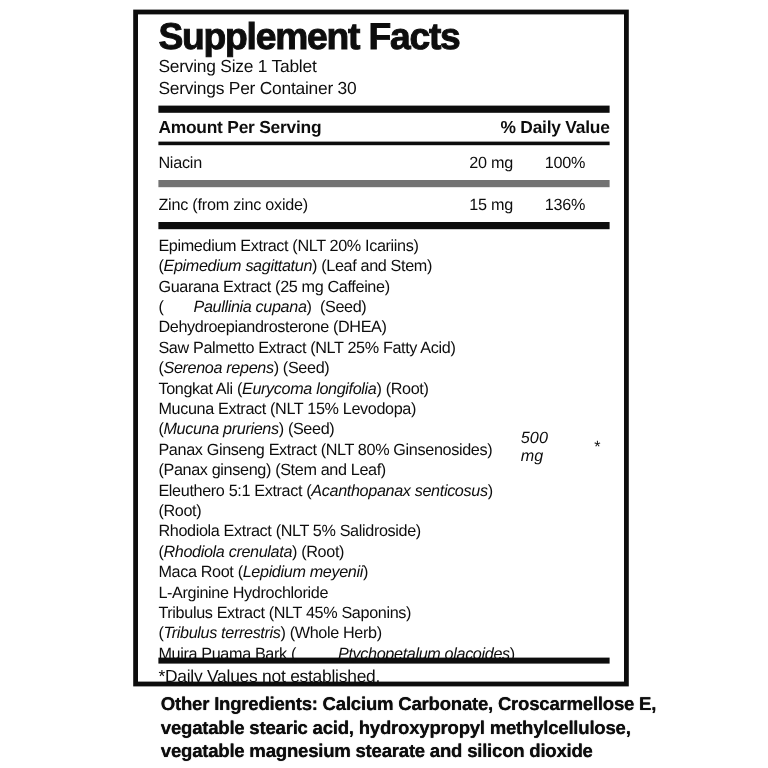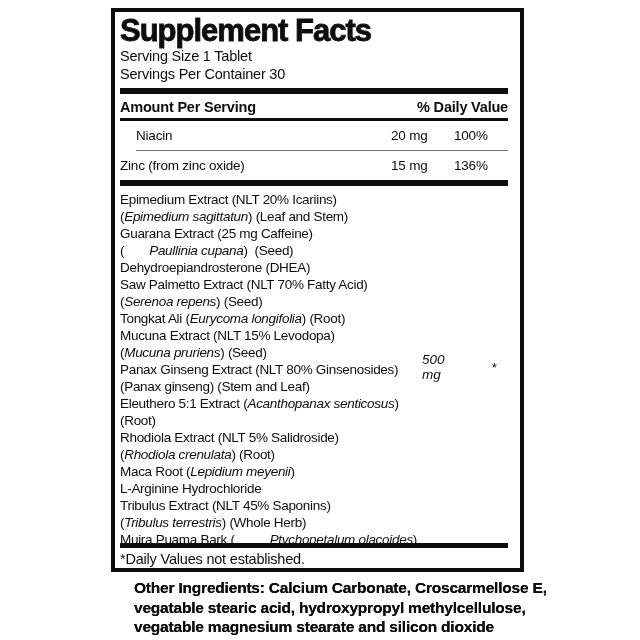--- a/index.html
+++ b/index.html
@@ -3,36 +3,36 @@
 <meta charset="utf-8">
 <style>
   html,body{margin:0;padding:0;background:#ffffff;}
   .canvas{
     position:relative;width:640px;height:640px;background:#ffffff;overflow:hidden;
     font-family:"Liberation Sans","DejaVu Sans",sans-serif;color:#0d0d0d;
   }
   .box{
     position:absolute;left:111px;top:8px;width:413px;height:564px;
     border:4px solid #0d0d0d;box-sizing:border-box;
-    padding:2px 12px 0 5px;background:#ffffff;
+    padding:2px 12px 0 17px;background:#ffffff;
   }
   .title{
     font-size:31px;font-weight:bold;letter-spacing:-1px;line-height:33px;
     -webkit-text-stroke:0.8px #0d0d0d;white-space:nowrap;
   }
   .serving{font-size:14.5px;line-height:18px;letter-spacing:-0.2px;}
   .bar{background:#0d0d0d;width:100%;}
   .bar-6{height:6px;margin-top:5px;}
   .bar-3{height:3px;}
   .bar-5{height:5px;}
   .hdr-row{display:flex;align-items:flex-end;padding:5px 0 3px 0;font-weight:bold;font-size:14.5px;letter-spacing:-0.2px;}
   .hdr-left{flex:1;}
   .hdr-right{text-align:right;margin-left:44px;}
   .nutrient-row{display:flex;align-items:center;height:29px;font-size:13.5px;letter-spacing:-0.2px;}
-  .nutrient-row.thin{border-bottom:1px solid #737373;margin-left:16px;}
+  .nutrient-row.thin{border-bottom:6px solid #737373;}
   .n-name{flex:1;}
   .n-amt{width:63px;}
   .n-dv{width:54px;}
   .blend{display:flex;padding-top:5px;height:357px;box-sizing:border-box;}
   .blend-lines{flex:1;font-size:13.5px;line-height:17px;letter-spacing:-0.3px;white-space:nowrap;}
   .blend-amt{width:63px;padding-left:5px;align-self:center;font-size:13.5px;box-sizing:border-box;font-style:italic;}
   .blend-star{width:54px;padding-left:30px;align-self:center;font-size:13.5px;box-sizing:border-box;}
   .footnote{font-size:14.5px;line-height:21px;padding-top:1px;letter-spacing:-0.2px;}
   .other{
     position:absolute;left:134px;top:578px;width:460px;
@@ -75,21 +75,21 @@
 
     <div class="bar bar-6" style="margin-top:0;"></div>
 
     <div class="blend">
       <div class="blend-lines" id="blend-lines">
           <div><span>Epimedium Extract (NLT 20% Icariins)</span></div>
           <div><span>(</span><span style="font-style: italic;">Epimedium sagittatun</span><span>) (Leaf and Stem)</span></div>
           <div><span>Guarana Extract (25 mg Caffeine)</span></div>
           <div><span>(</span><span style="font-style: italic; margin-left: 25px;">Paullinia cupana</span><span>) &nbsp;(Seed)</span></div>
           <div><span>Dehydroepiandrosterone (DHEA)</span></div>
-          <div><span>Saw Palmetto Extract (NLT 70% Fatty Acid)</span></div>
+          <div><span>Saw Palmetto Extract (NLT 25% Fatty Acid)</span></div>
           <div><span>(</span><span style="font-style: italic;">Serenoa repens</span><span>) (Seed)</span></div>
           <div><span>Tongkat Ali (</span><span style="font-style: italic;">Eurycoma longifolia</span><span>) (Root)</span></div>
           <div><span>Mucuna Extract (NLT 15% Levodopa)</span></div>
           <div><span>(</span><span style="font-style: italic;">Mucuna pruriens</span><span>) (Seed)</span></div>
           <div><span>Panax Ginseng Extract (NLT 80% Ginsenosides)</span></div>
           <div><span>(</span><span style="">Panax ginseng</span><span>) (Stem and Leaf)</span></div>
           <div><span>Eleuthero 5:1 Extract (</span><span style="font-style: italic;">Acanthopanax senticosus</span><span>)</span></div>
           <div><span>(Root)</span></div>
           <div><span>Rhodiola Extract (NLT 5% Salidroside)</span></div>
           <div><span>(</span><span style="font-style: italic;">Rhodiola crenulata</span><span>) (Root)</span></div>

